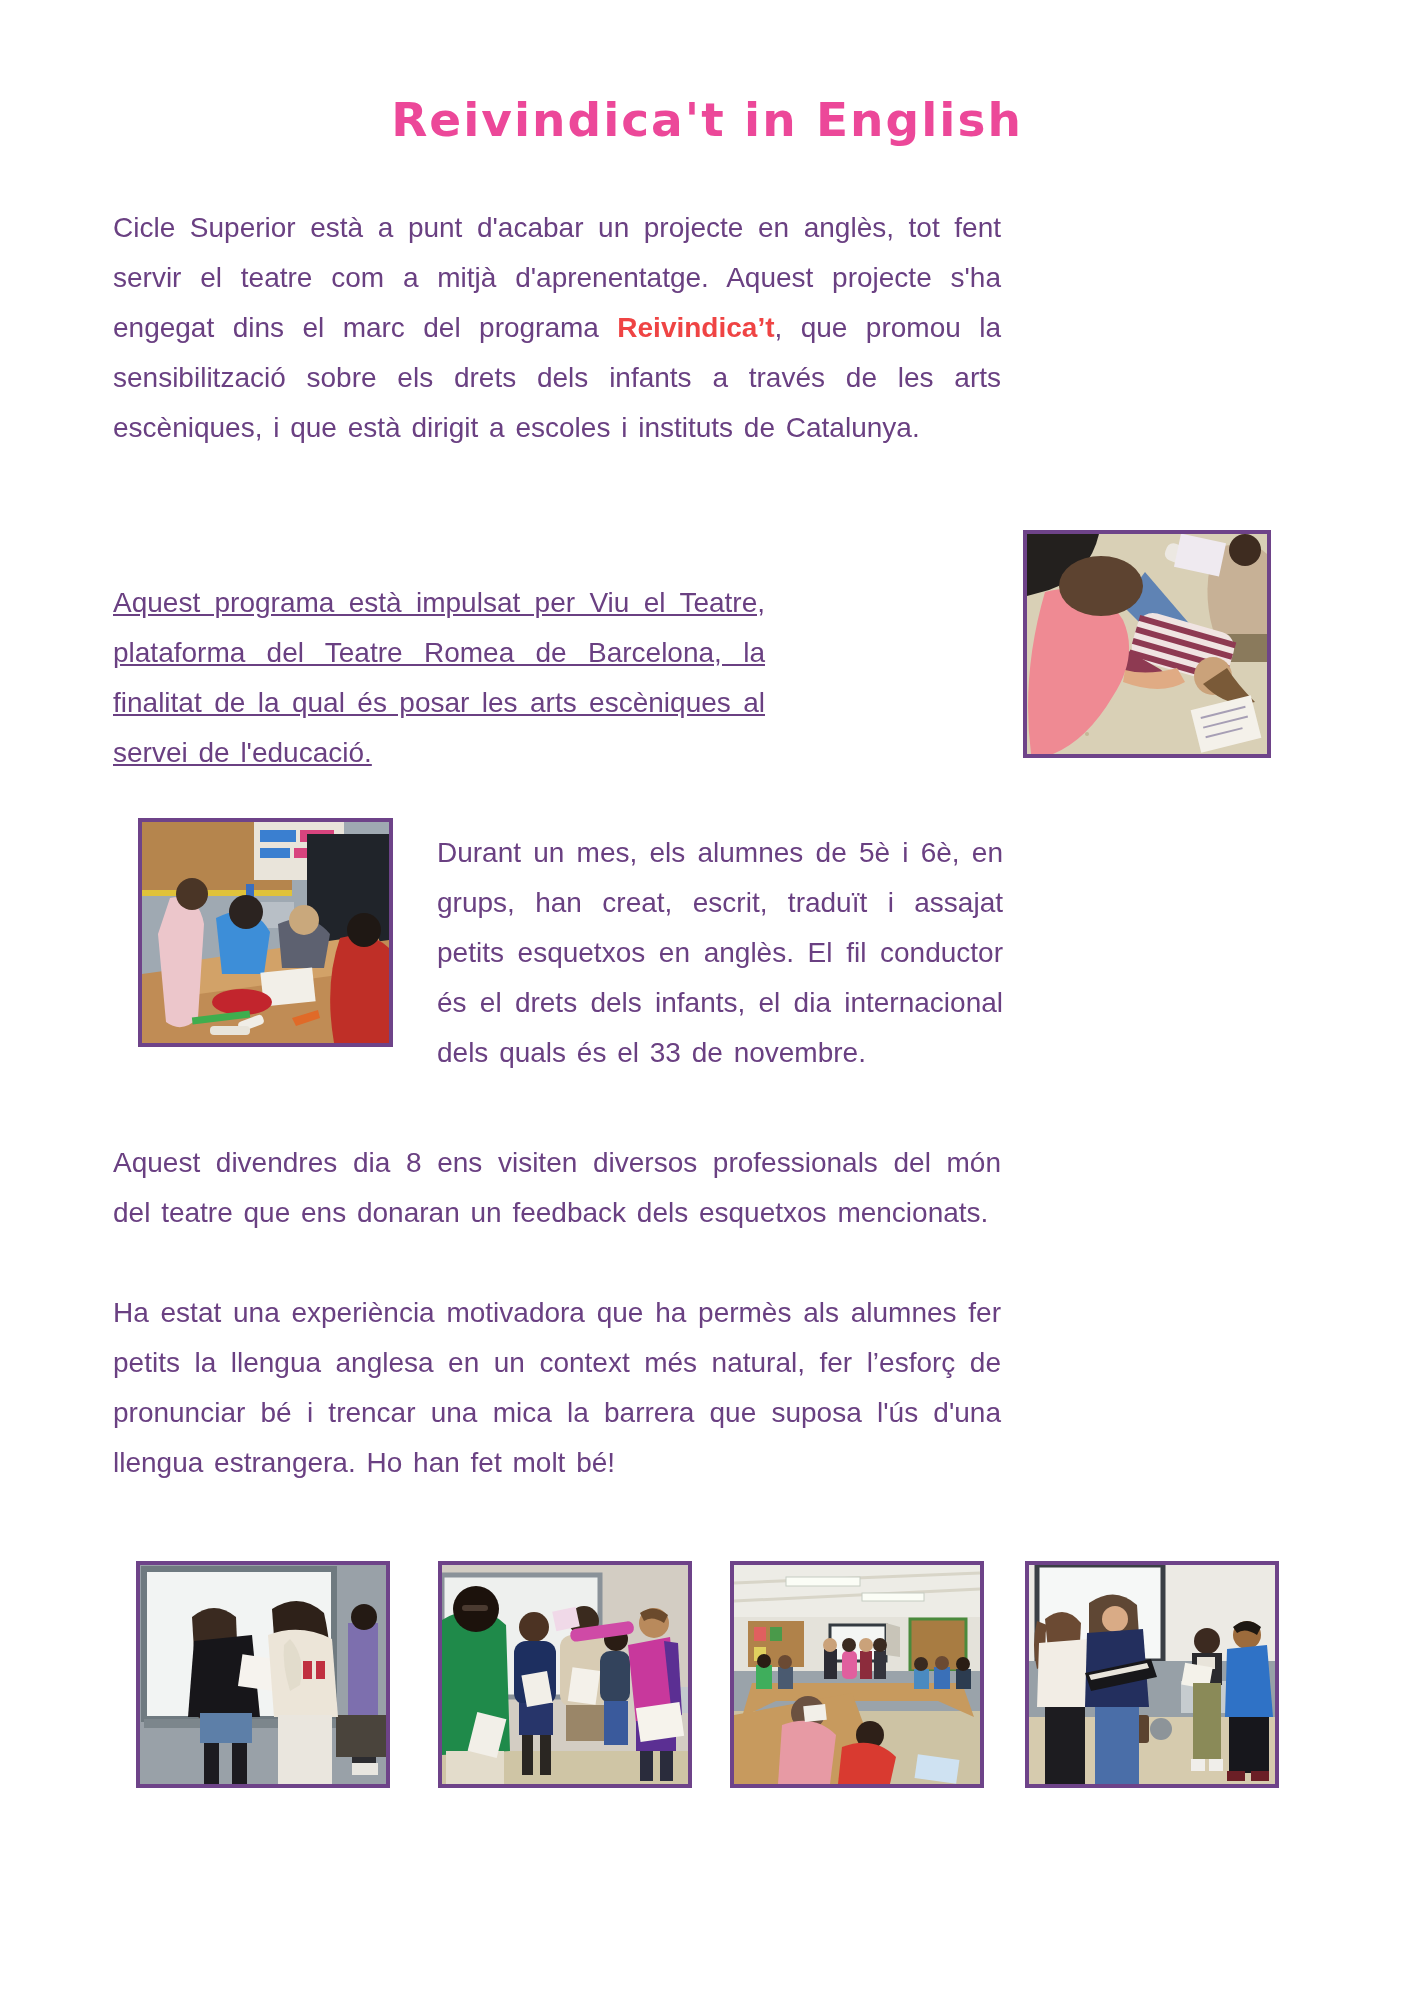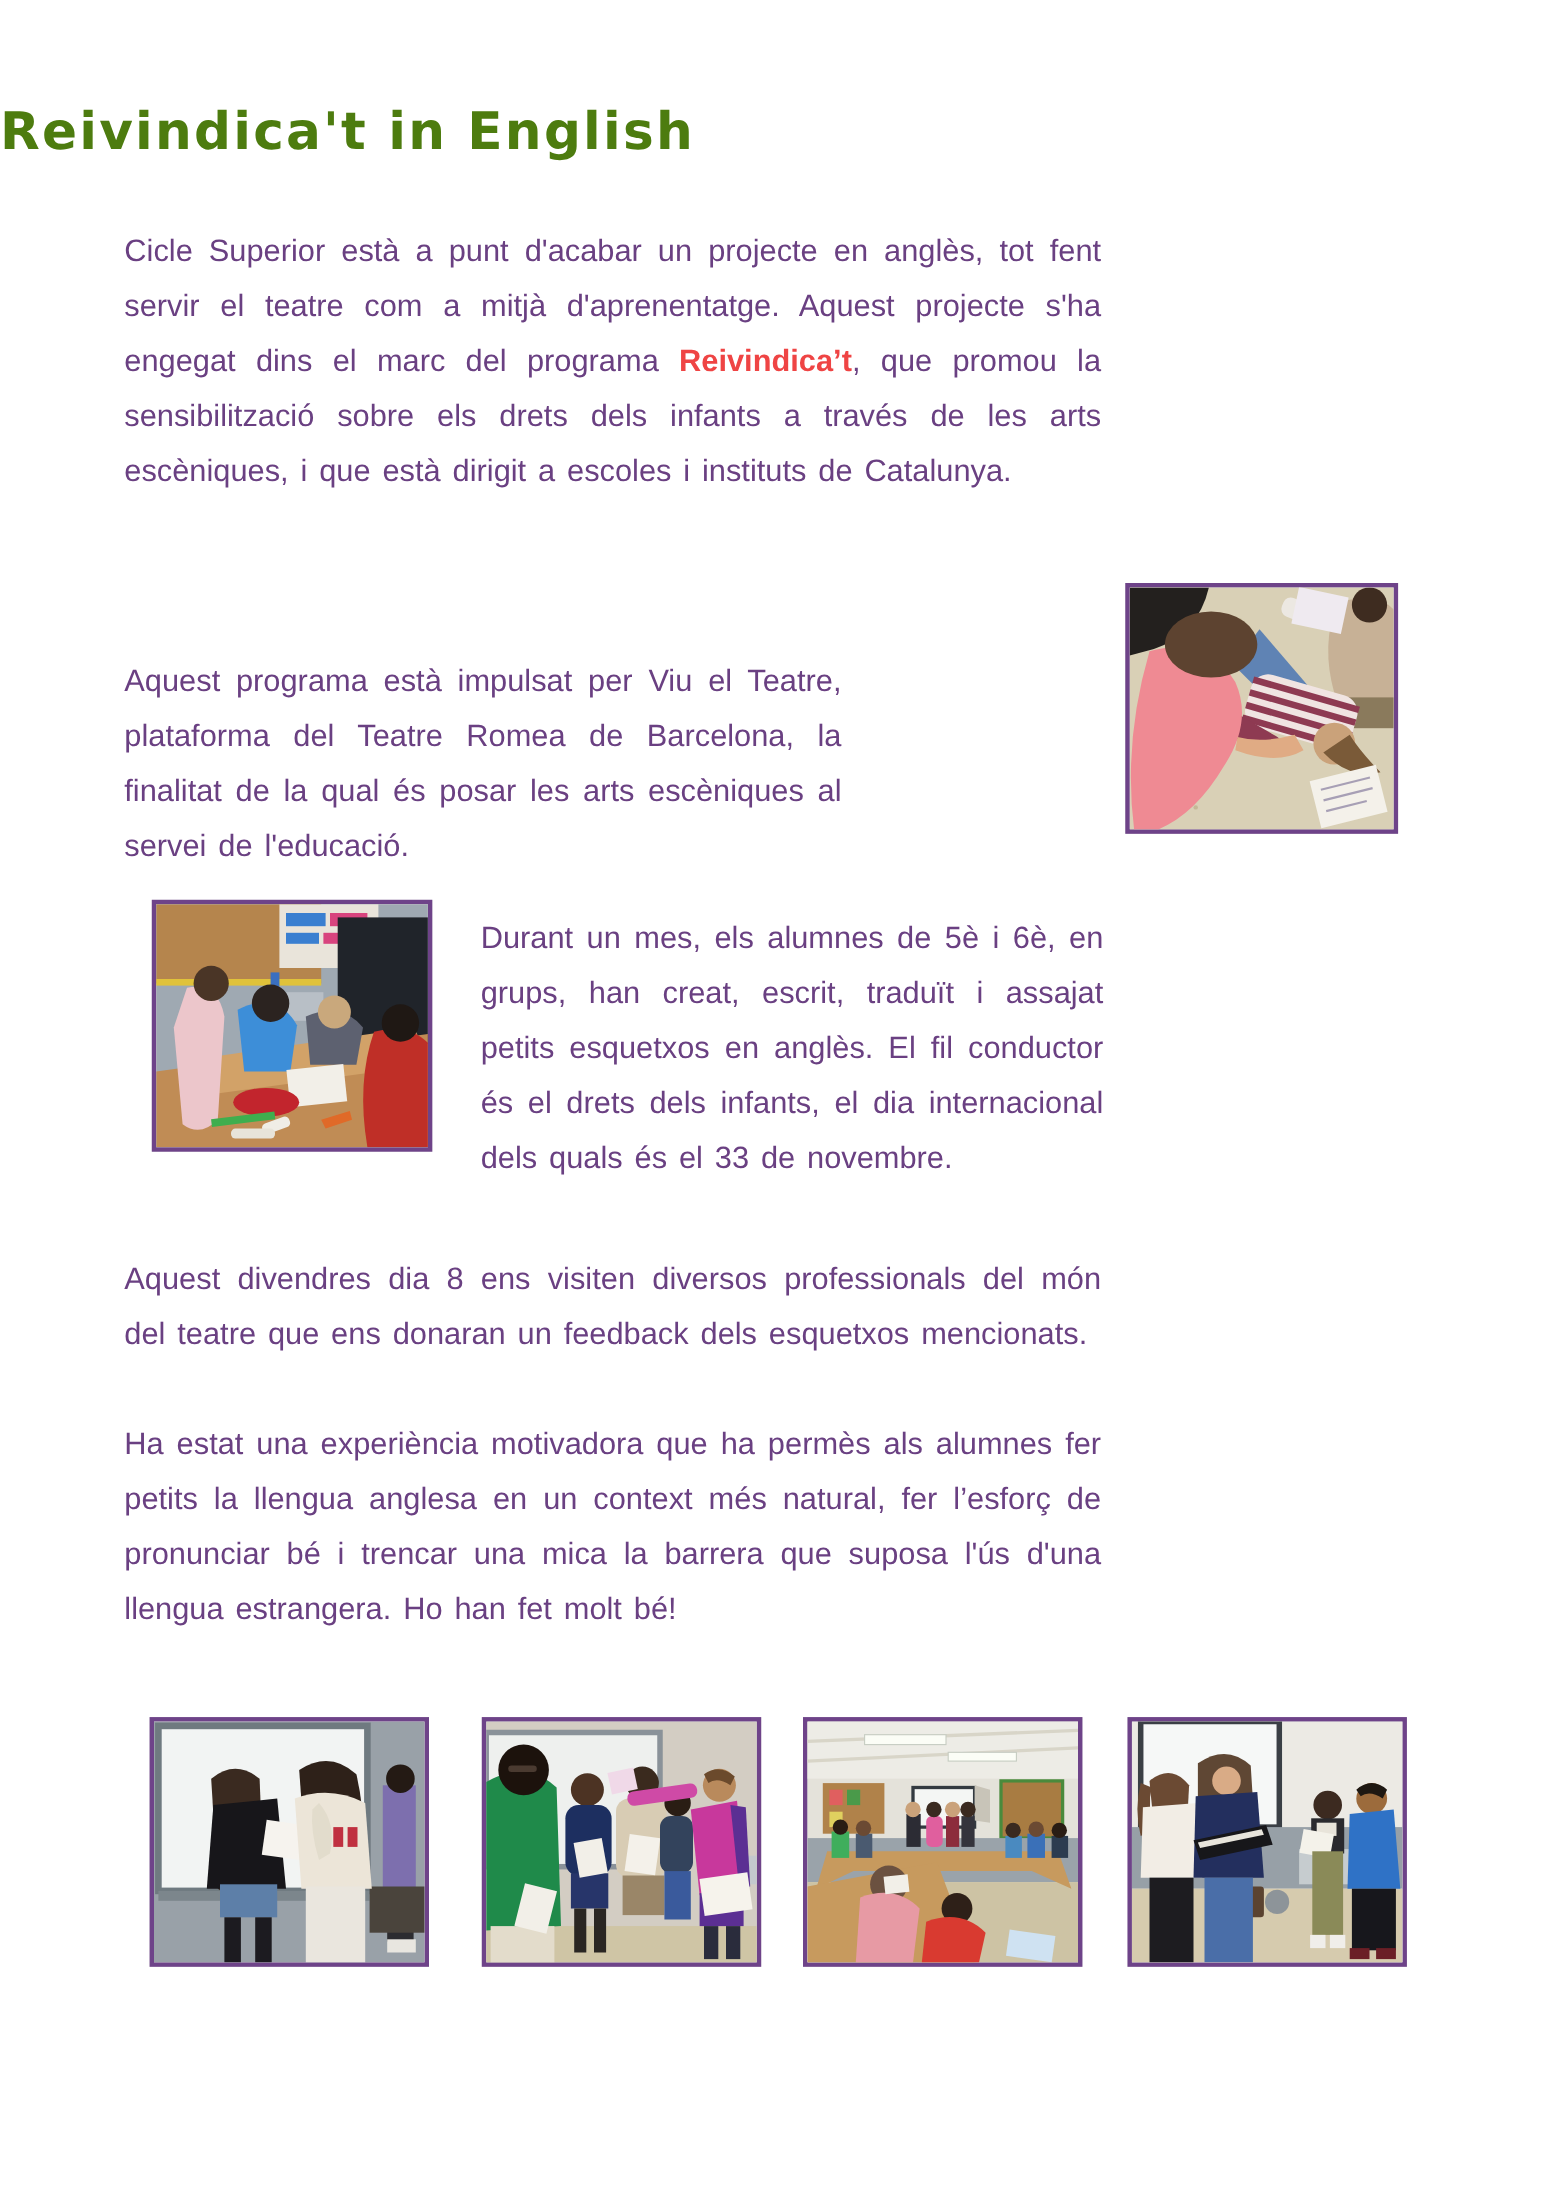--- a/index.html
+++ b/index.html
@@ -1,24 +1,24 @@
 <!DOCTYPE html>
 <html><head>
 <meta charset="utf-8">
 <style>
   html,body{margin:0;padding:0;background:#ffffff;}
   .page{position:relative;width:1414px;height:2000px;background:#ffffff;overflow:hidden;
         font-family:"Liberation Sans",sans-serif;}
-  .title{position:absolute;left:0;top:92px;width:100%;margin:0;text-align:left;
+  .title{position:absolute;left:0;top:92px;width:100%;margin:0;text-align:center;
          font-family:"DejaVu Sans",sans-serif;font-weight:bold;font-size:47px;
-         letter-spacing:2px;color:#4d7c0f;}
+         letter-spacing:2px;color:#ec4899;}
   .para{position:absolute;margin:0;color:#6a4082;font-size:28px;line-height:50px;
         text-align:justify;text-align-last:left;word-spacing:3px;}
   #p1{left:113px;top:203px;width:888px;}
-  #p2{left:113px;top:594px;width:652px;}
+  #p2{left:113px;top:578px;width:652px;text-decoration:underline;}
   #p3{left:437px;top:828px;width:566px;}
   #p4{left:113px;top:1138px;width:888px;}
   #p5{left:113px;top:1288px;width:888px;}
   .hl{color:#ef4444;font-weight:bold;}
   .photo{position:absolute;border:4px solid #6e4389;background:#ddd;box-sizing:content-box;}
   .photo svg{display:block;}
   #photoA{left:1023px;top:530px;}
   #photoB{left:138px;top:818px;}
   #photoC{left:136px;top:1561px;}
   #photoD{left:438px;top:1561px;}

